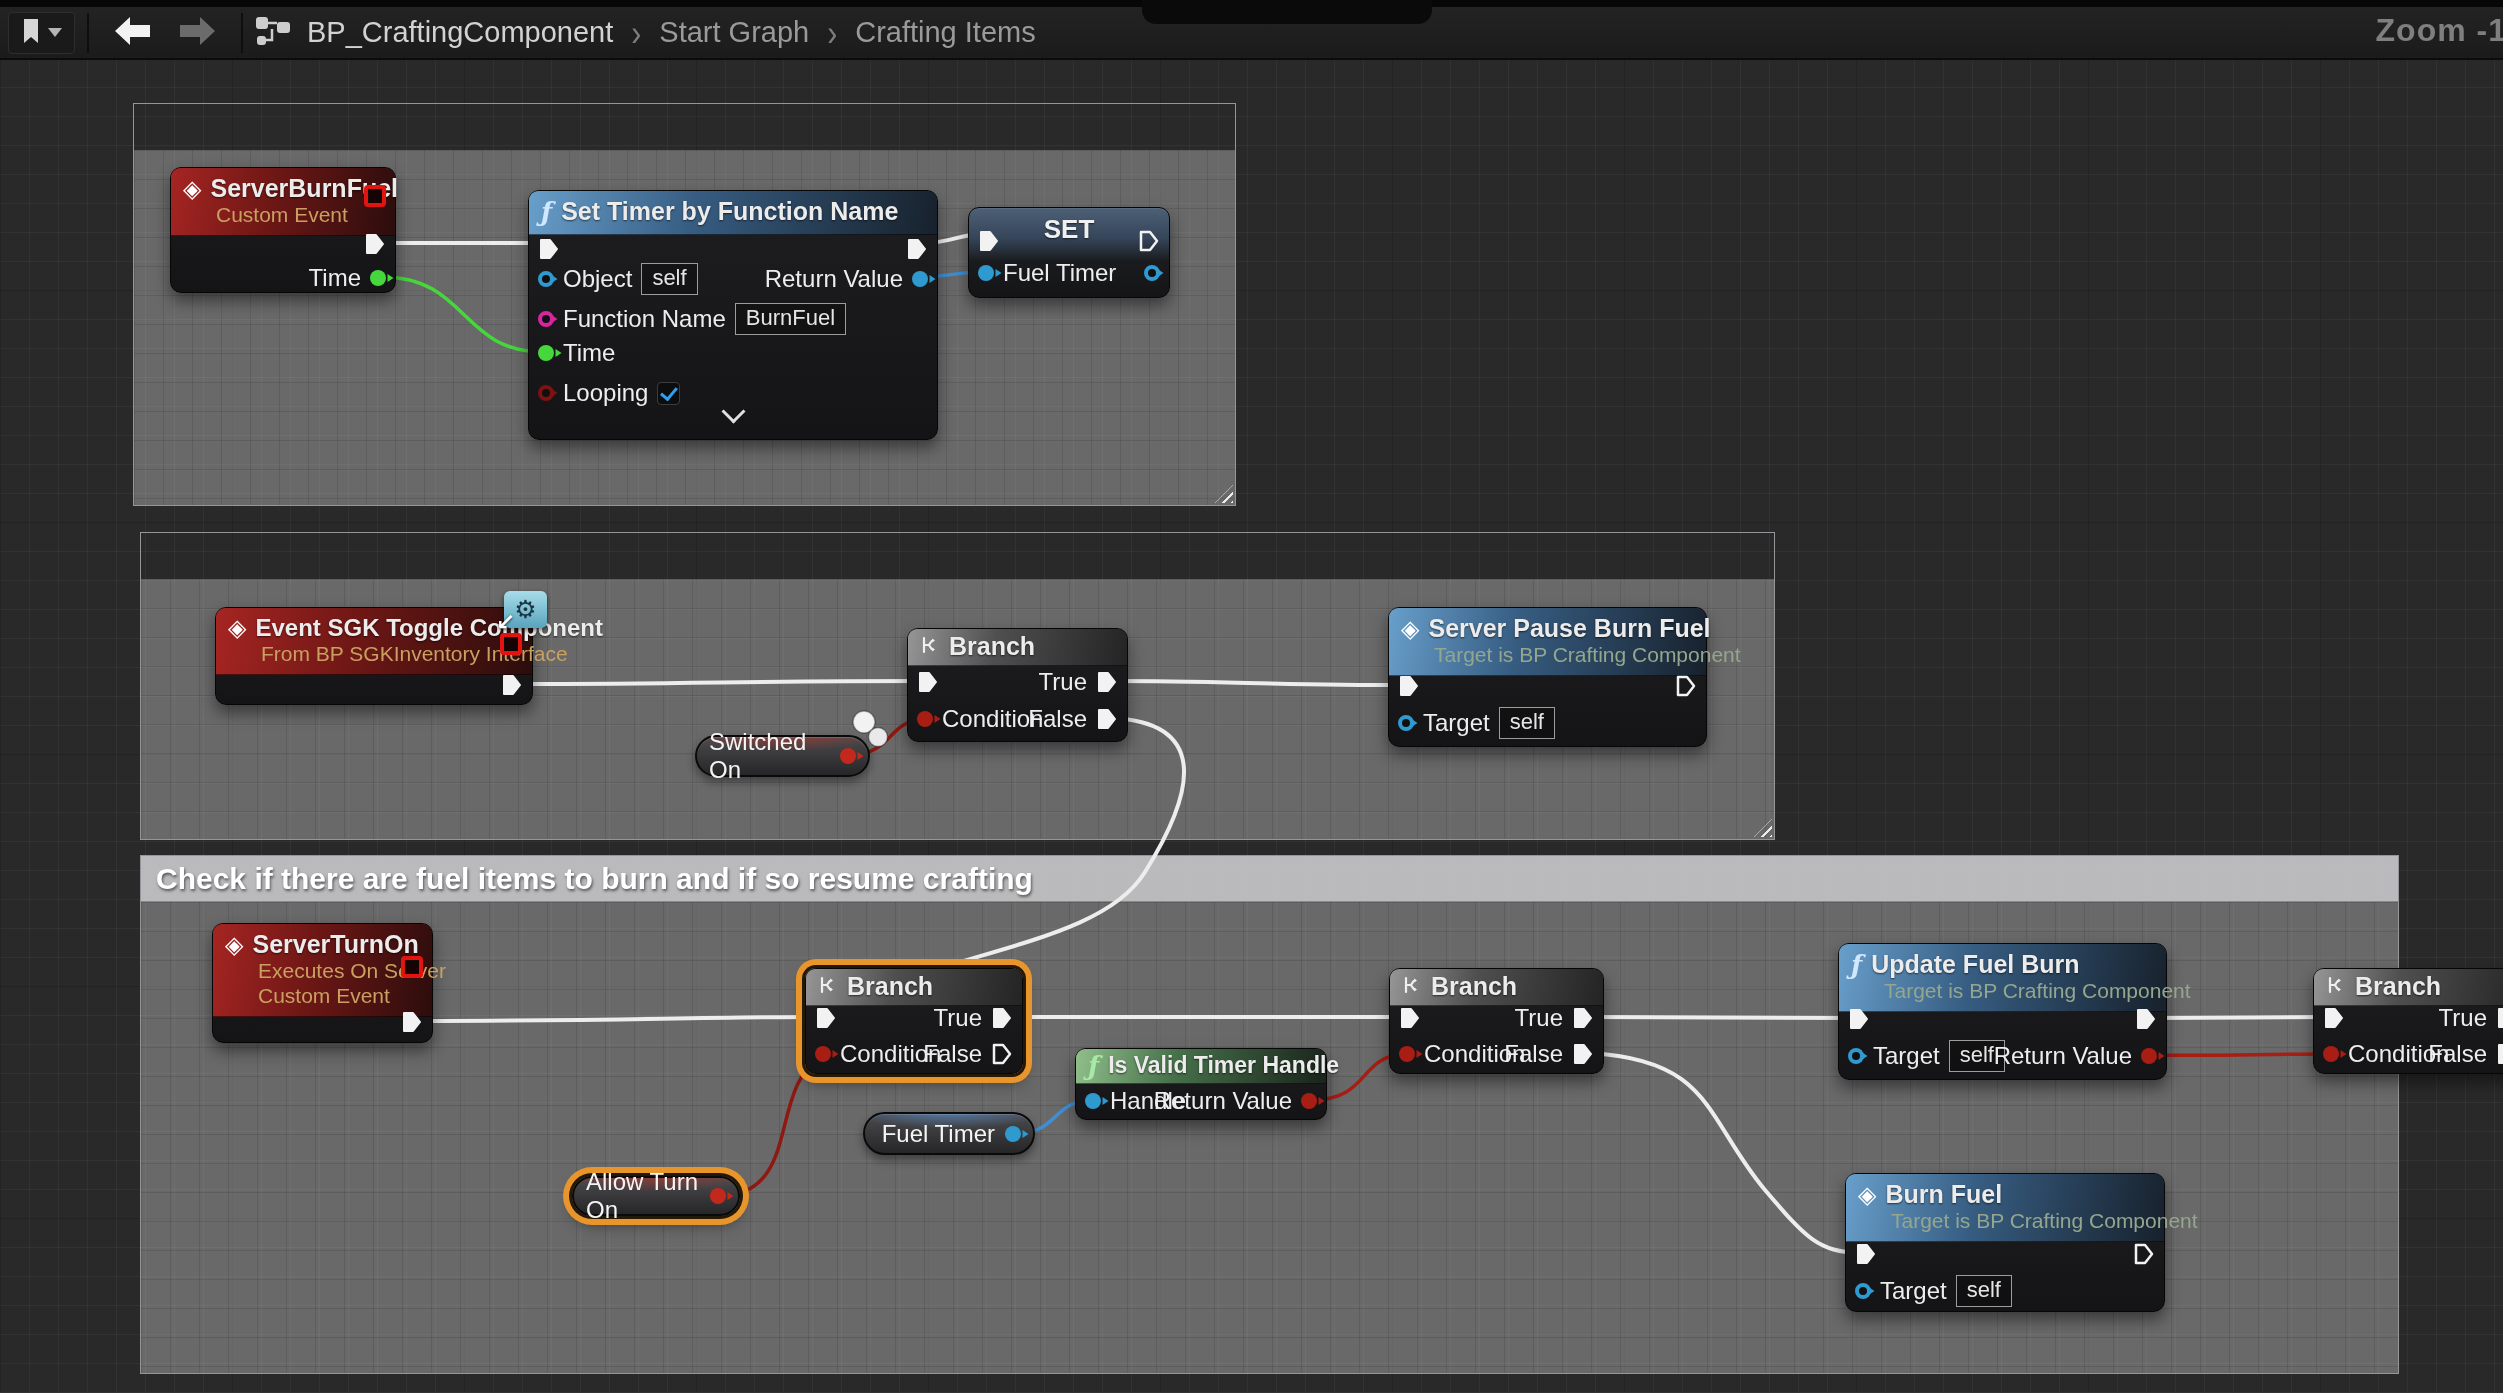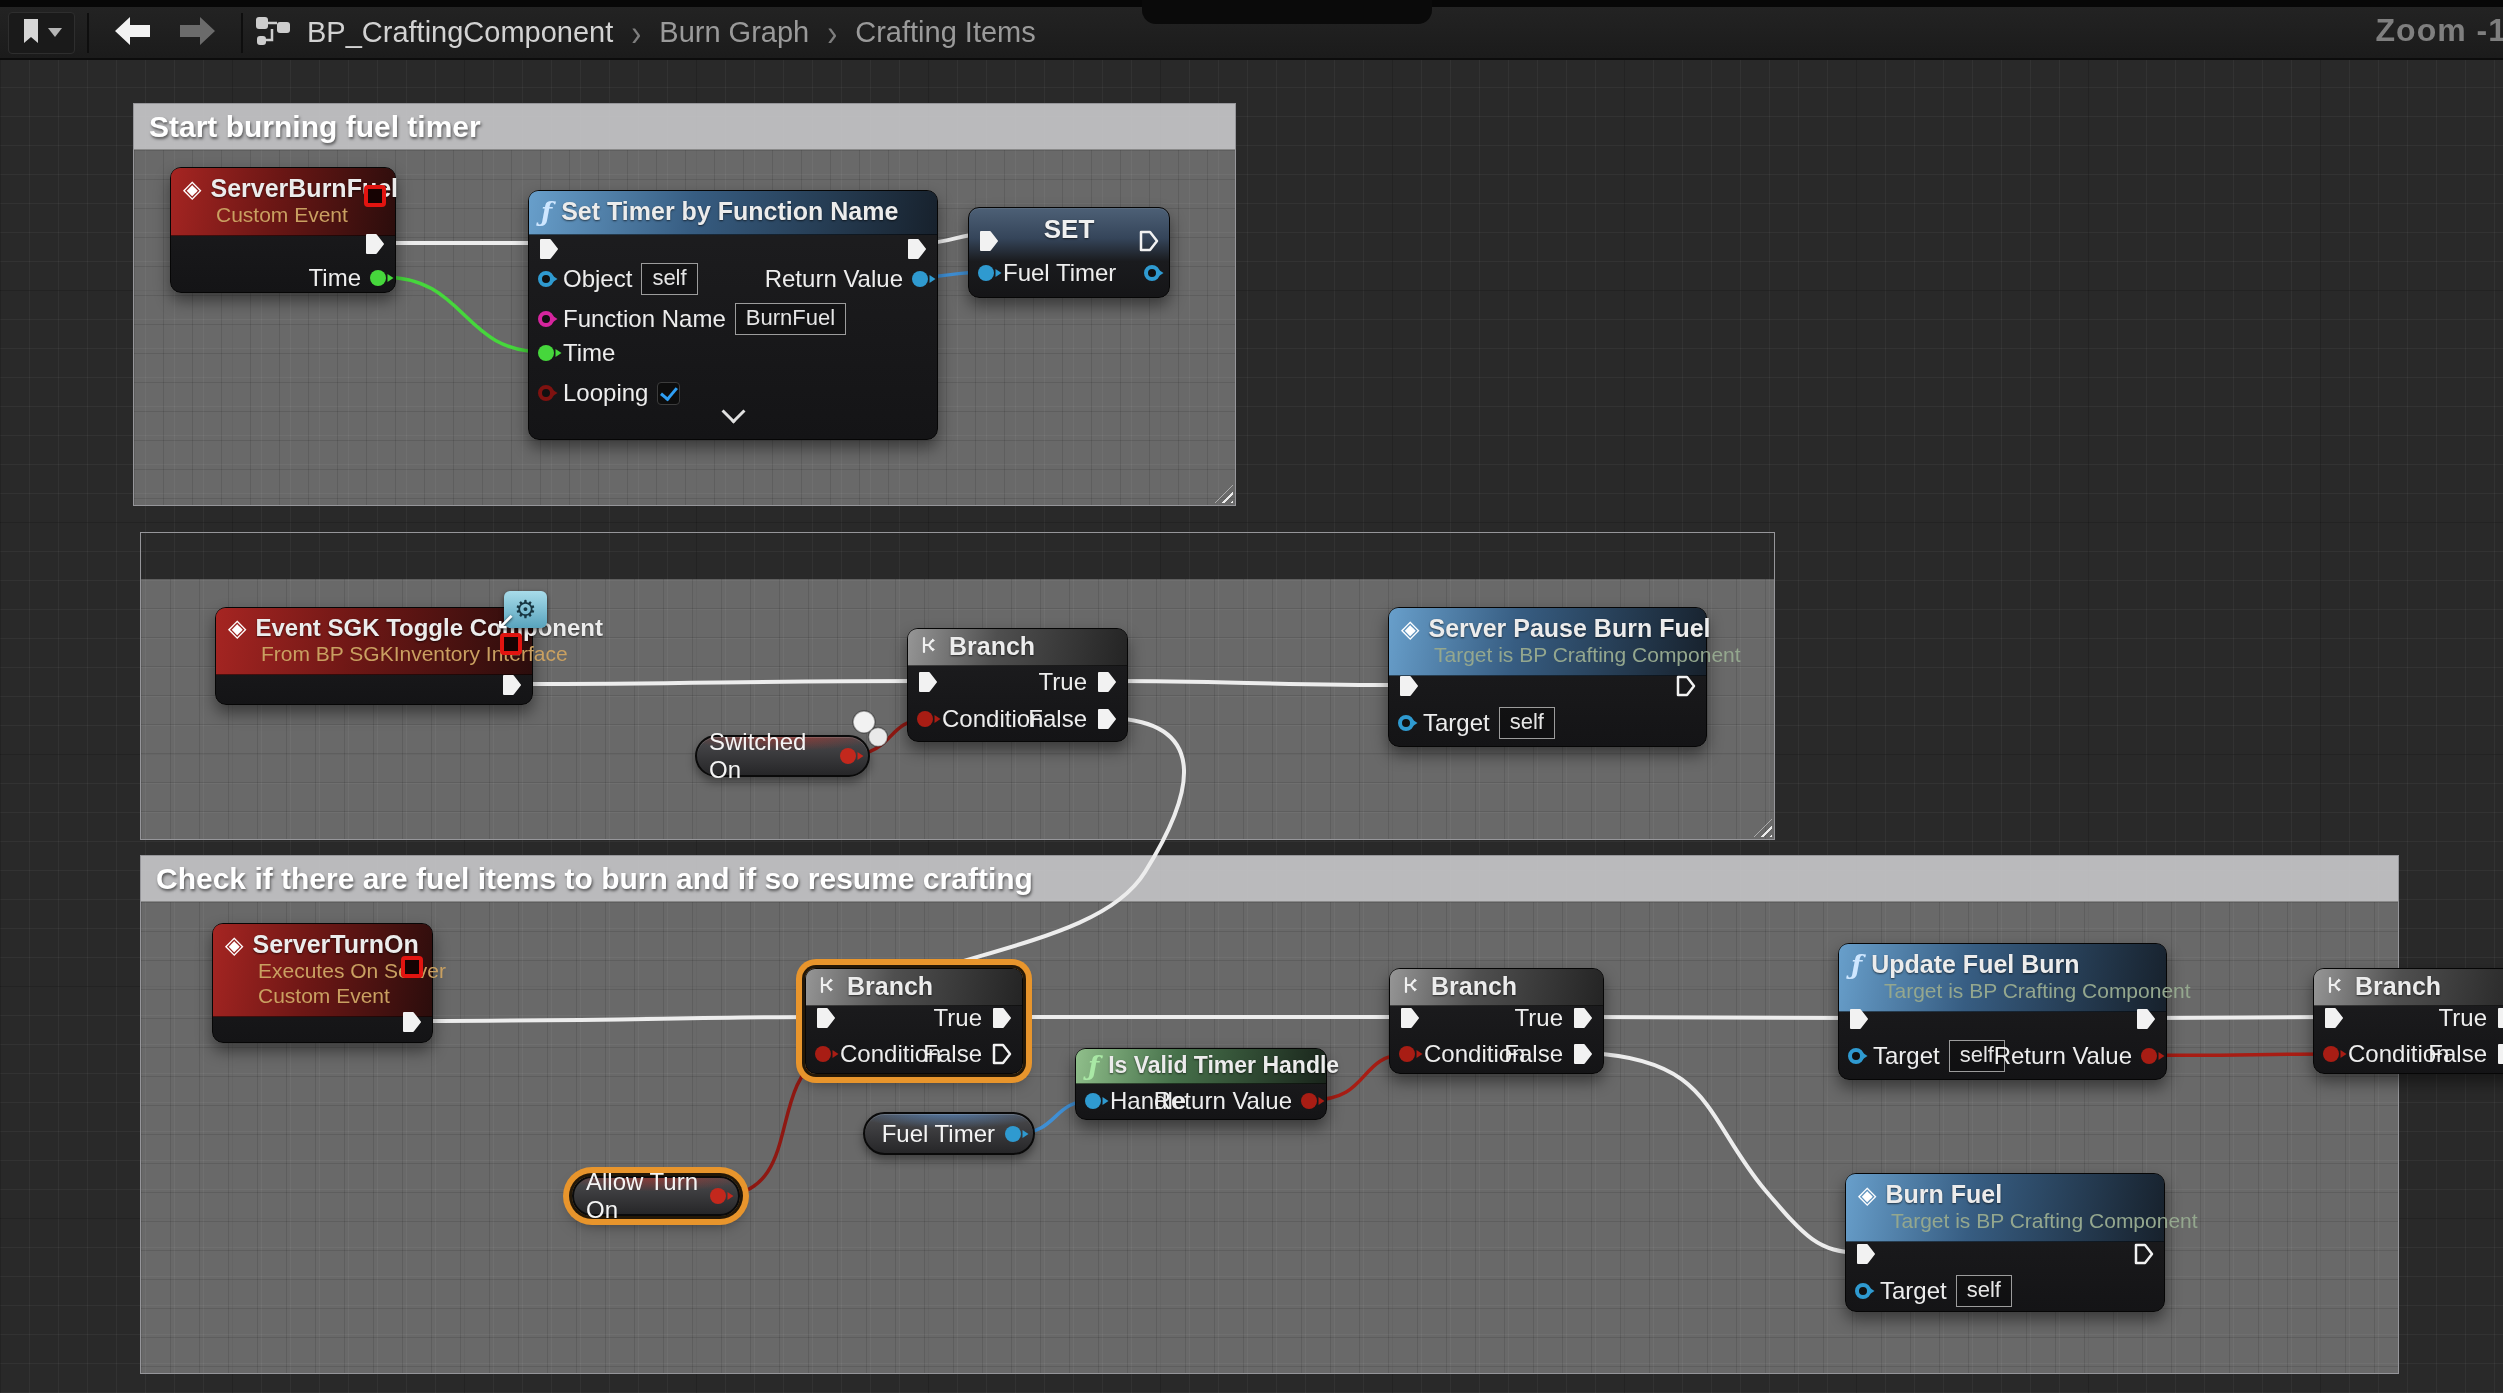--- a/index.html
+++ b/index.html
@@ -150,33 +150,32 @@
             <rect x="1" y="2" width="12" height="12" rx="3"></rect>
             <rect x="2" y="21" width="9" height="9" rx="3"></rect>
             <rect x="22" y="7" width="13" height="11" rx="3"></rect>
           </g>
         <path d="M13 8 H22 M11 25 H17 V14" stroke="#cdcdcd" stroke-width="2.5" fill="none"></path>
       </svg>
     </span>
     <div class="crumbs">
       <span class="crumb-root">BP_CraftingComponent</span>
       <span class="crumb-sep">›</span>
-      <span class="crumb-dim">Burn Graph</span>
+      <span class="crumb-dim">Start Graph</span>
       <span class="crumb-sep">›</span>
       <span class="crumb-dim">Crafting Items</span>
     </div>
   </div>
   <span class="zoom-indicator">Zoom -1</span>
 </div>
 
 <div class="canvas">
 <div class="world">
 
   <div class="comment" style="left:133px;top:103px;width:1101px;height:401px;">
-    <div class="ctitle">Start burning fuel timer</div>
     <div class="cbody"></div>
     <span class="grip"></span>
   </div>
   <div class="comment" style="left:140px;top:532px;width:1633px;height:306px;">
     <div class="cbody"></div>
     <span class="grip"></span>
   </div>
   <div class="comment" style="left:140px;top:855px;width:2257px;height:517px;">
     <div class="ctitle">Check if there are fuel items to burn and if so resume crafting</div>
     <div class="cbody"></div>

